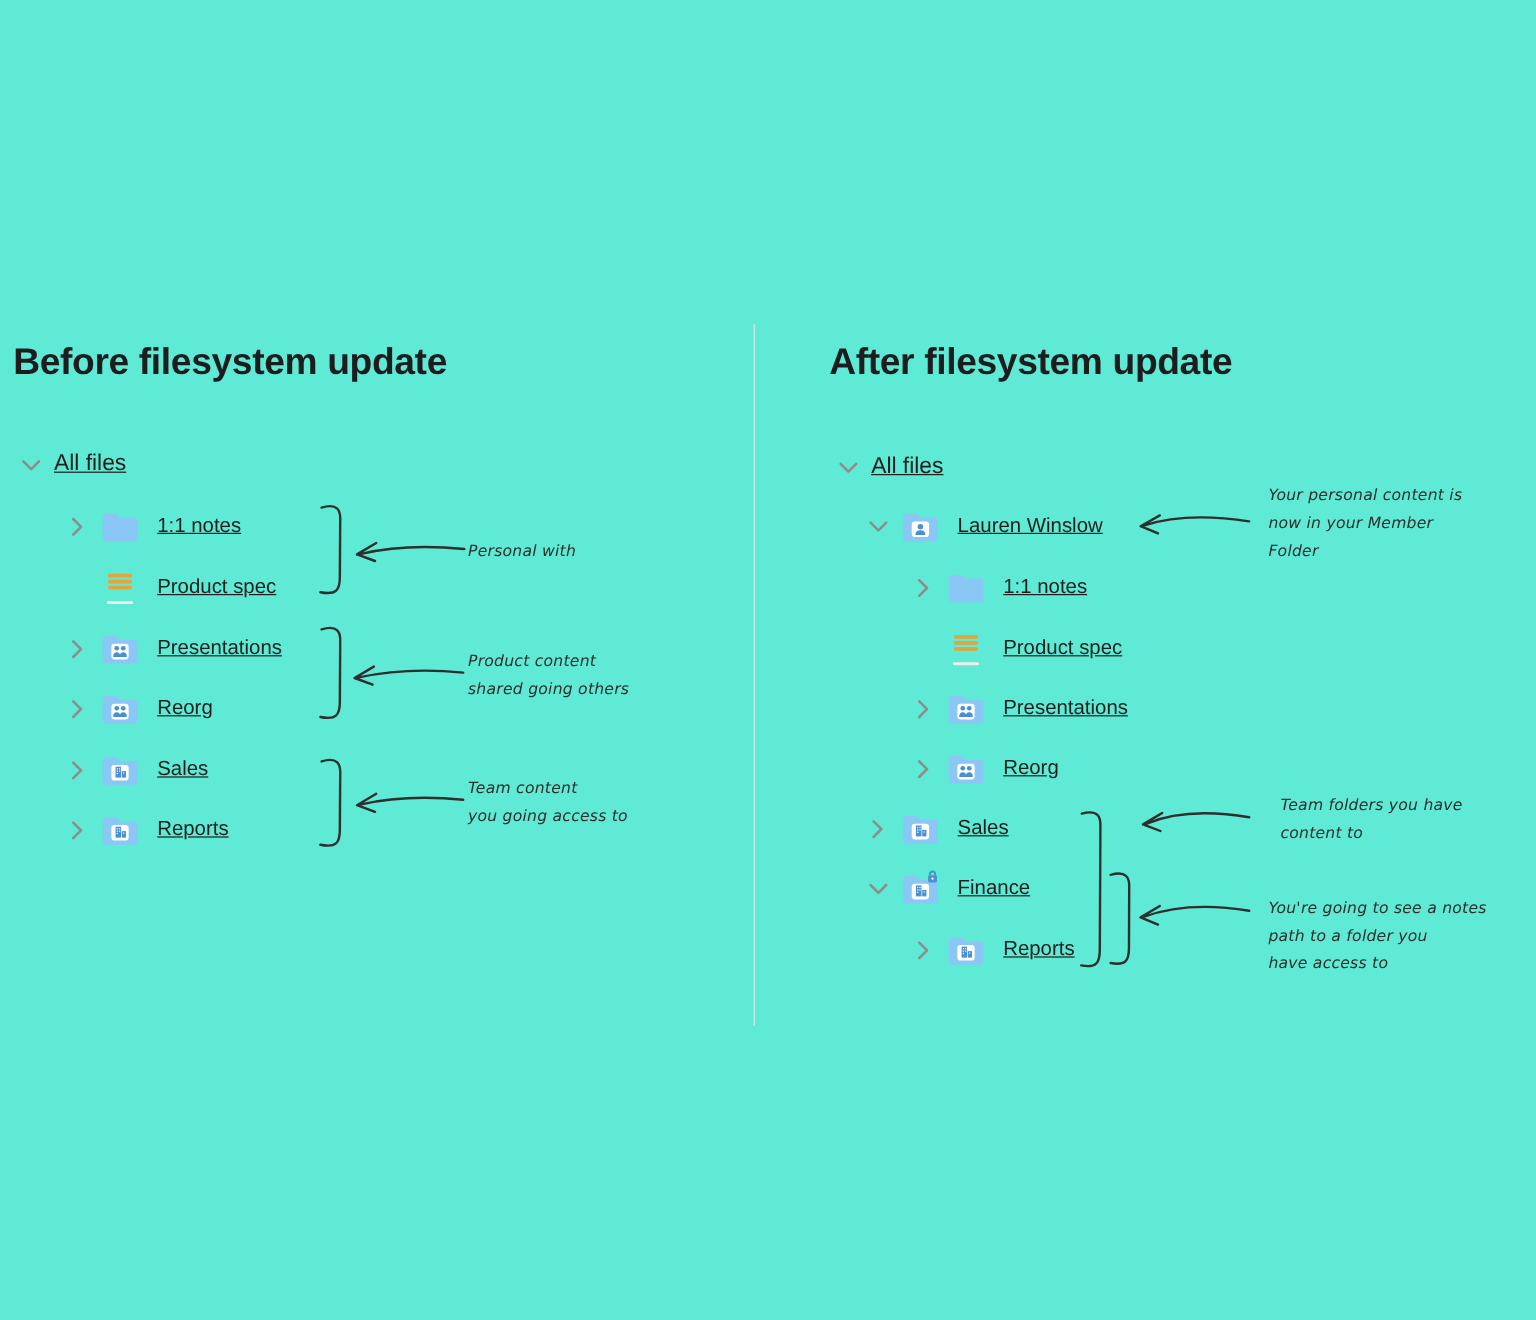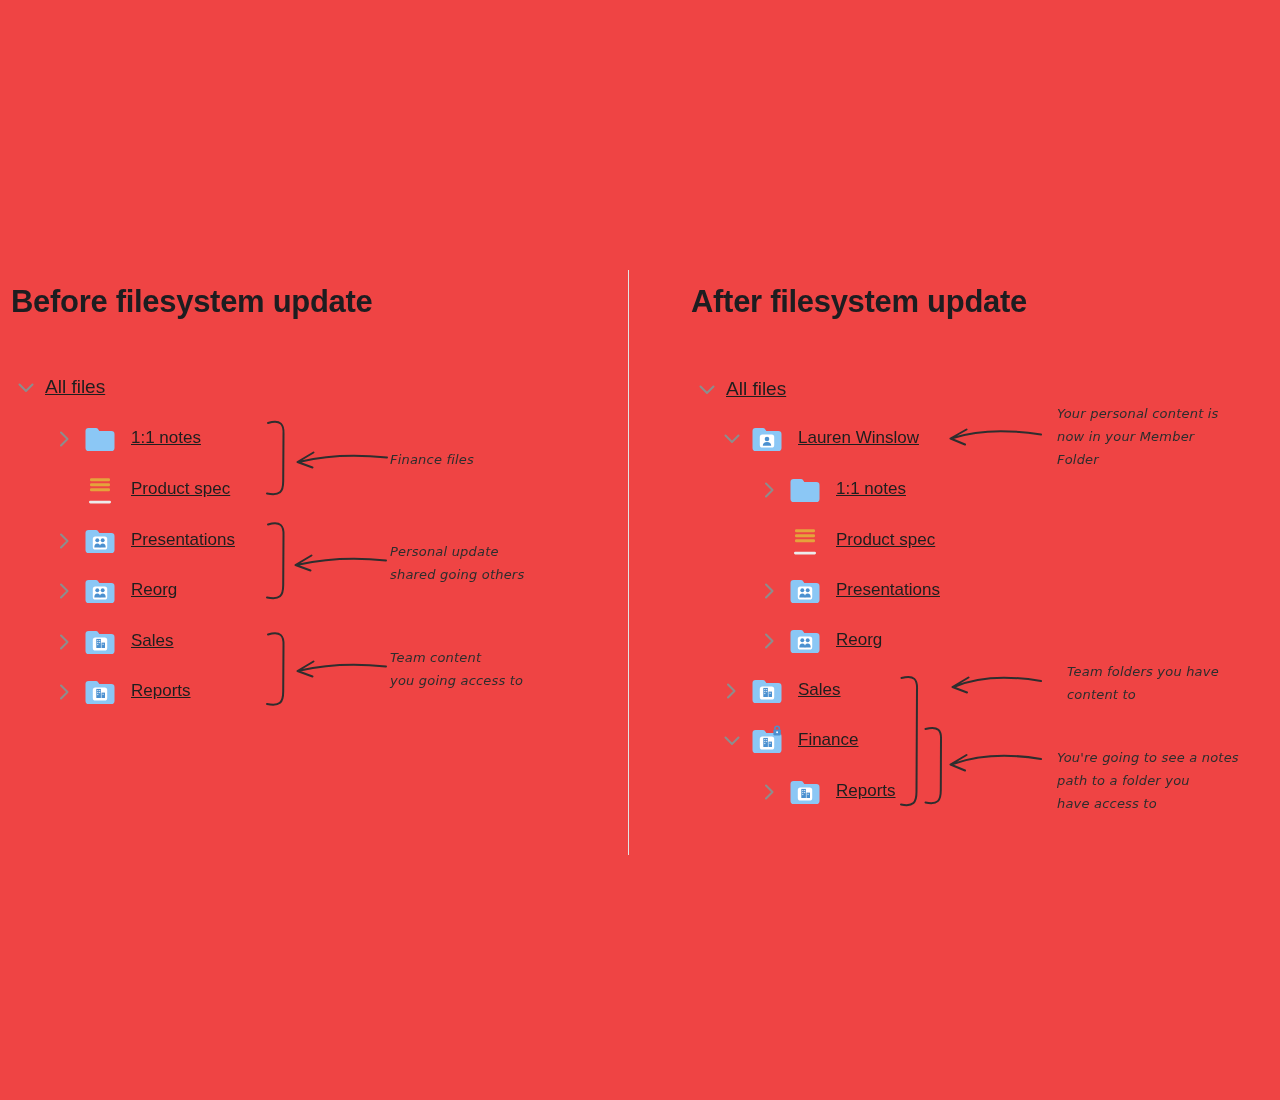--- a/index.html
+++ b/index.html
@@ -1,16 +1,16 @@
 <!DOCTYPE html>
 <html><head>
 <meta charset="utf-8">
 <style>
   html,body{margin:0;padding:0;background:#fff;}
-  .canvas{position:relative;width:1280px;height:1100px;background:#ef4444;overflow:hidden;
+  .canvas{position:relative;width:1280px;height:1100px;background:#5eead4;overflow:hidden;
           font-family:"Liberation Sans",sans-serif;}
   .heading{position:absolute;margin:0;font-size:31px;font-weight:700;color:#1d1d20;letter-spacing:-0.3px;}
   .divider{position:absolute;left:628px;top:270px;width:1px;height:585px;background:#e3e3e3;}
   .row{position:absolute;height:44px;display:flex;align-items:center;}
   .chev{width:22px;height:22px;flex:0 0 22px;margin-right:9px;display:flex;align-items:center;justify-content:center;}
   .chev svg{width:20px;height:20px;display:block;}
   .icon{width:32px;flex:0 0 32px;margin-right:15px;display:flex;align-items:center;justify-content:center;}
   .icon svg{width:32px;height:30px;display:block;}
   .icon.paper svg{width:32px;height:34px;}
   .label{font-size:17px;color:#1e1e1e;white-space:nowrap;text-decoration:underline;}
@@ -172,24 +172,24 @@
         </span>
       <span class="icon">
           <svg viewBox="0 0 32 30">
             <use href="#ic-team"></use>
           </svg>
         </span>
       <span class="label">Reports</span>
     </div>
 
     <div class="hand" style="left:390px;top:448px">
-      <div>Finance files</div>
+      <div>Personal with</div>
     </div>
     <div class="hand" style="left:390px;top:540px">
-      <div>Personal update</div>
+      <div>Product content</div>
       <div>shared going others</div>
     </div>
     <div class="hand" style="left:390px;top:646px">
       <div>Team content</div>
       <div>you going access to</div>
     </div>
   </div>
 
   <div class="divider"></div>
 

